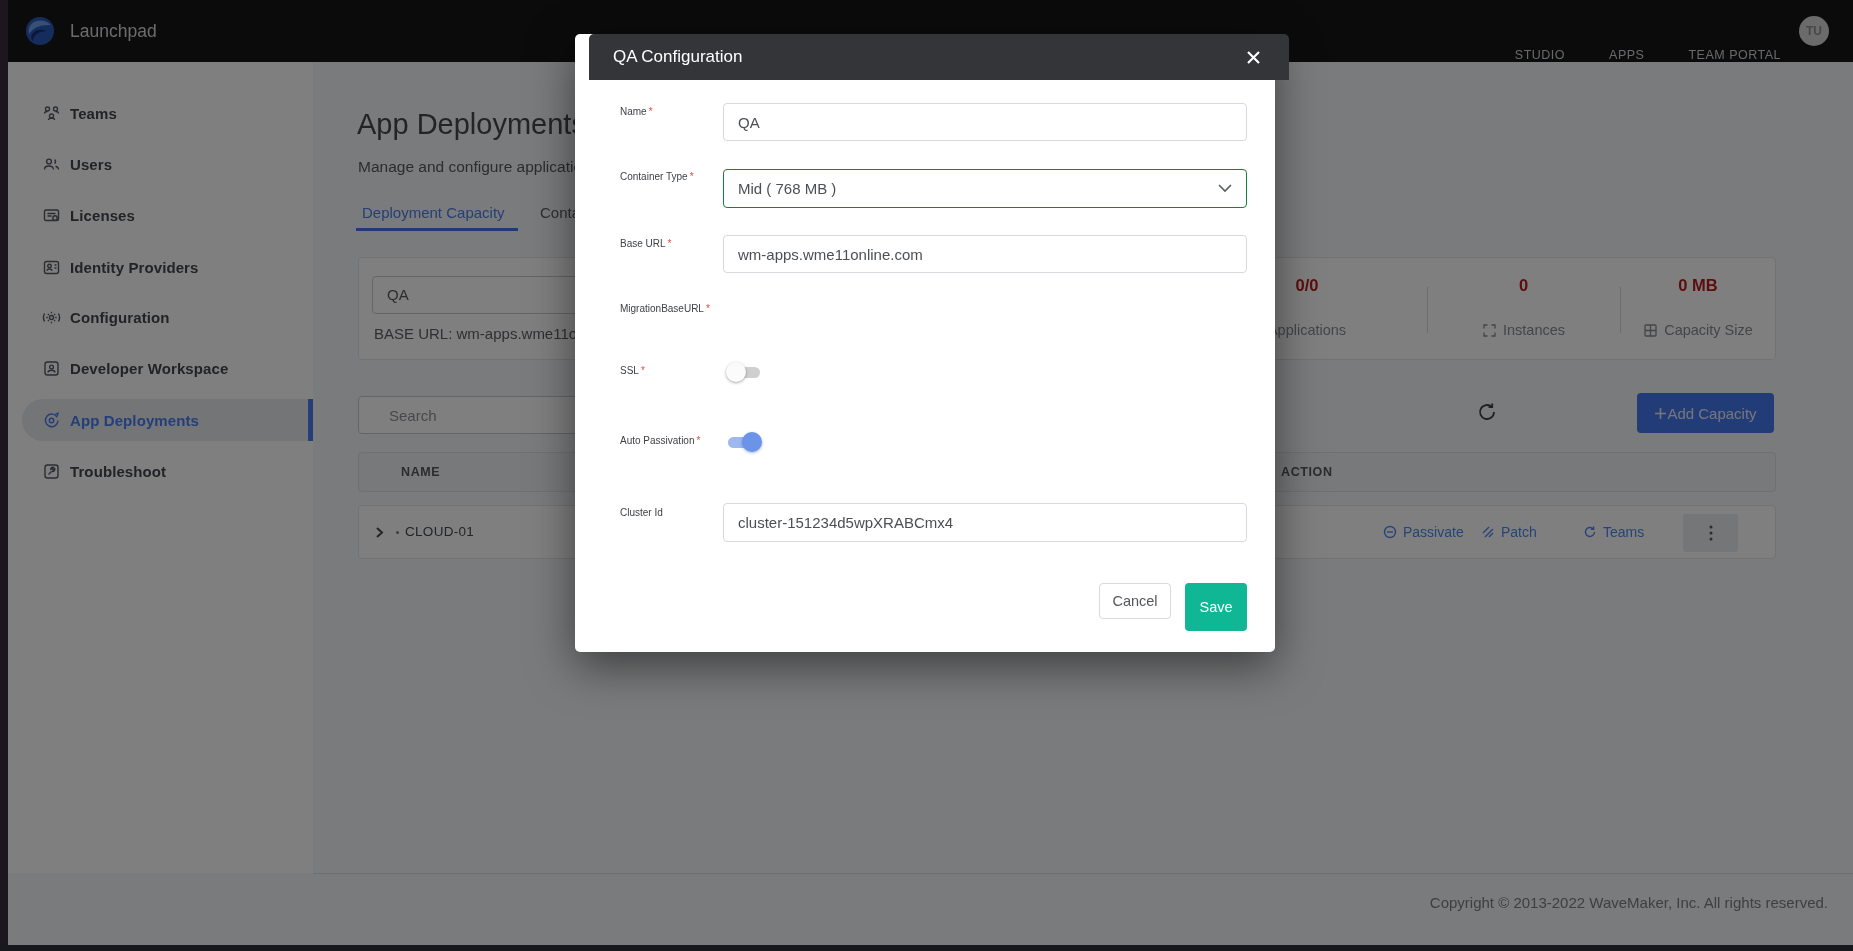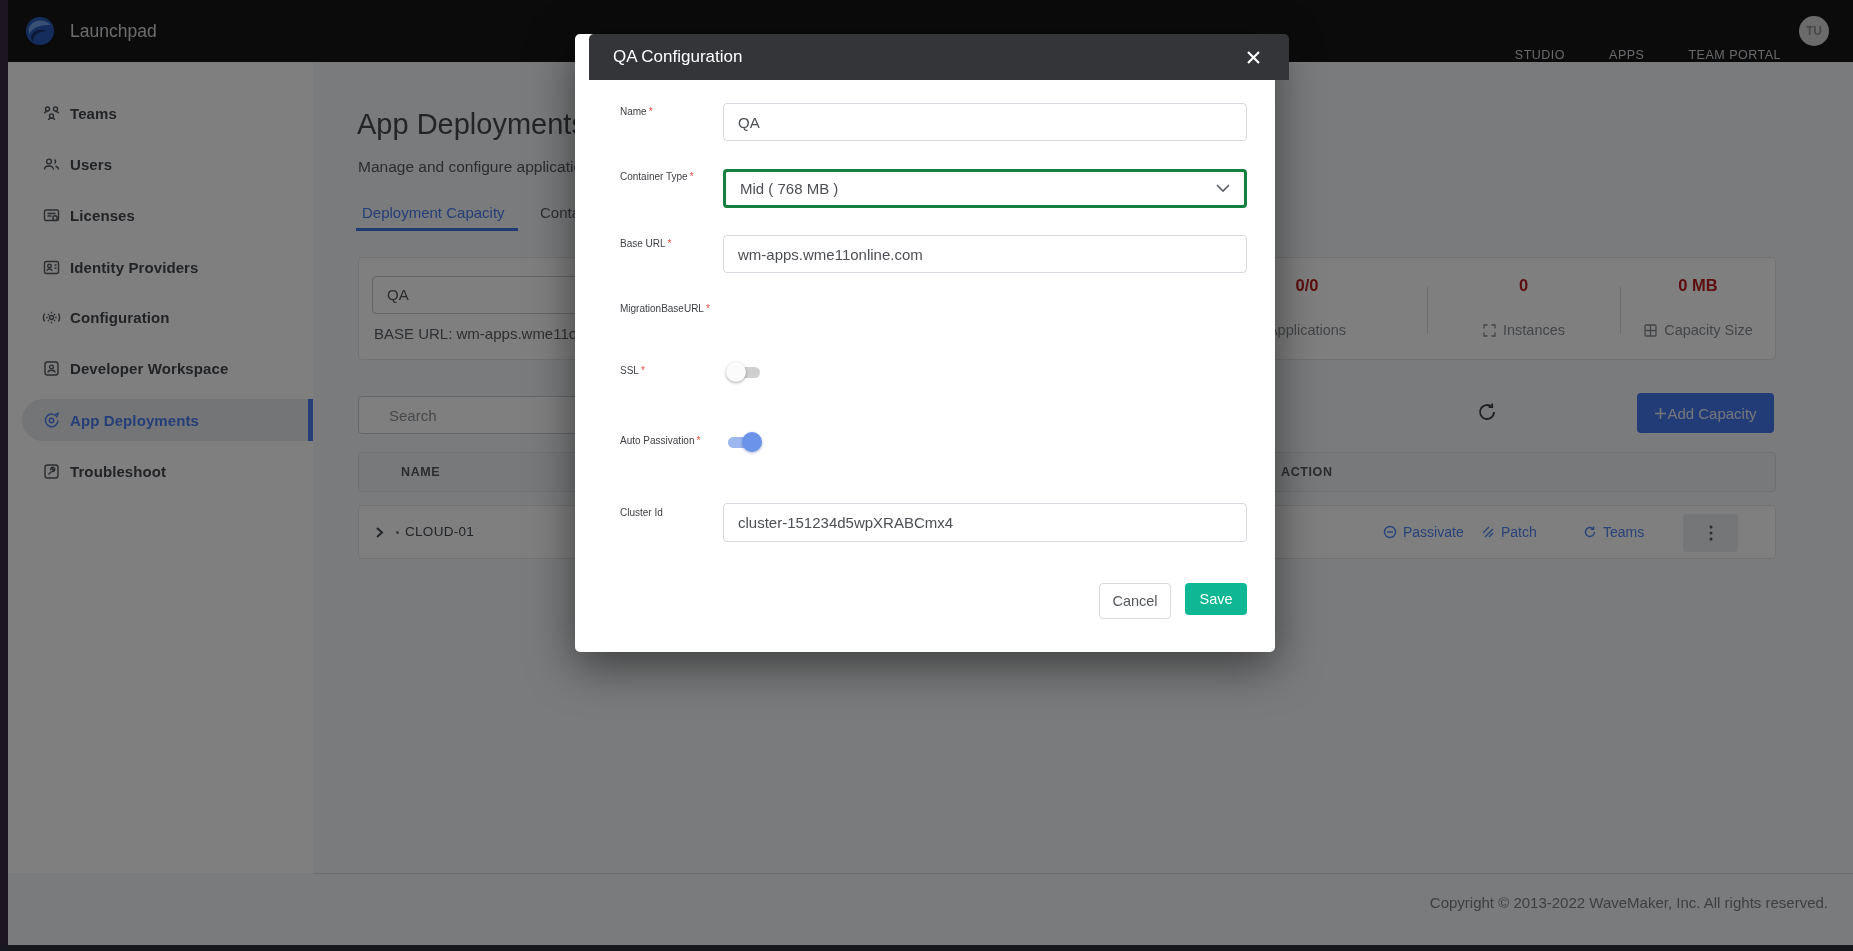--- a/index.html
+++ b/index.html
@@ -76,32 +76,32 @@
   .modal{left:575px;top:34px;width:700px;height:618px;background:#fff;border-radius:5px;z-index:60;
          box-shadow:0 14px 45px rgba(0,0,0,.5);}
   .m-header{position:absolute;left:0;top:0;width:100%;height:46px;background:#343539;border-radius:5px 5px 0 0;
             display:flex;align-items:center;padding:0 24px;margin-left:14px;}
   .m-title{color:#ffffff;font-size:17px;font-weight:500;}
   .m-close{margin-left:auto;background:none;border:none;cursor:pointer;padding:4px;display:flex;}
   .f-label{position:absolute;left:45px;font-size:10px;color:#3e4145;}
   .req{color:#e84a42;margin-left:2px;}
   .f-input{position:absolute;left:148px;width:524px;height:38px;border:1px solid #d6d9de;border-radius:4px;
            padding:0 14px;font-size:15px;color:#4c4f53;outline:none;background:#fff;}
-  .f-select{position:absolute;left:148px;width:524px;height:39px;border:3px solid #15803d;border-radius:4px;
+  .f-select{position:absolute;left:148px;width:524px;height:39px;border:1px solid #15803d;border-radius:4px;
             font-size:15px;color:#4c4f53;display:flex;align-items:center;padding:0 14px;cursor:pointer;background:#fff;}
   .f-select .chev{margin-left:auto;}
   .switch{position:absolute;left:151px;width:36px;height:20px;cursor:pointer;}
   .switch .track{position:absolute;left:2px;top:5px;width:32px;height:11px;border-radius:6px;background:#cfcfcf;}
   .switch .thumb{position:absolute;left:0;top:0;width:20px;height:20px;border-radius:50%;background:#fbfbfb;
                  box-shadow:0 1px 3px rgba(0,0,0,.35);}
   .switch.on .track{background:#9db7ef;}
   .switch.on .thumb{left:16px;background:#6b93e8;box-shadow:0 1px 3px rgba(40,70,160,.4);}
   .btn-cancel{position:absolute;left:524px;top:549px;width:72px;height:36px;background:#fff;border:1px solid #d8dadd;
               border-radius:4px;color:#54575b;font-size:14.5px;cursor:pointer;}
-  .btn-save{position:absolute;left:610px;top:549px;width:62px;height:32px;background:#10b795;border:none;
+  .btn-save{position:absolute;left:610px;top:549px;width:62px;height:48px;background:#10b795;border:none;
             border-radius:4px;color:#fff;font-size:14.5px;cursor:pointer;}
 </style>
 </head>
 <body>
 
 <div id="app">
 
   <div class="abs topbar">
     <svg class="abs brand-logo" viewBox="0 0 30 30">
       <circle cx="15" cy="15" r="14" fill="#2b5bb8"></circle>

